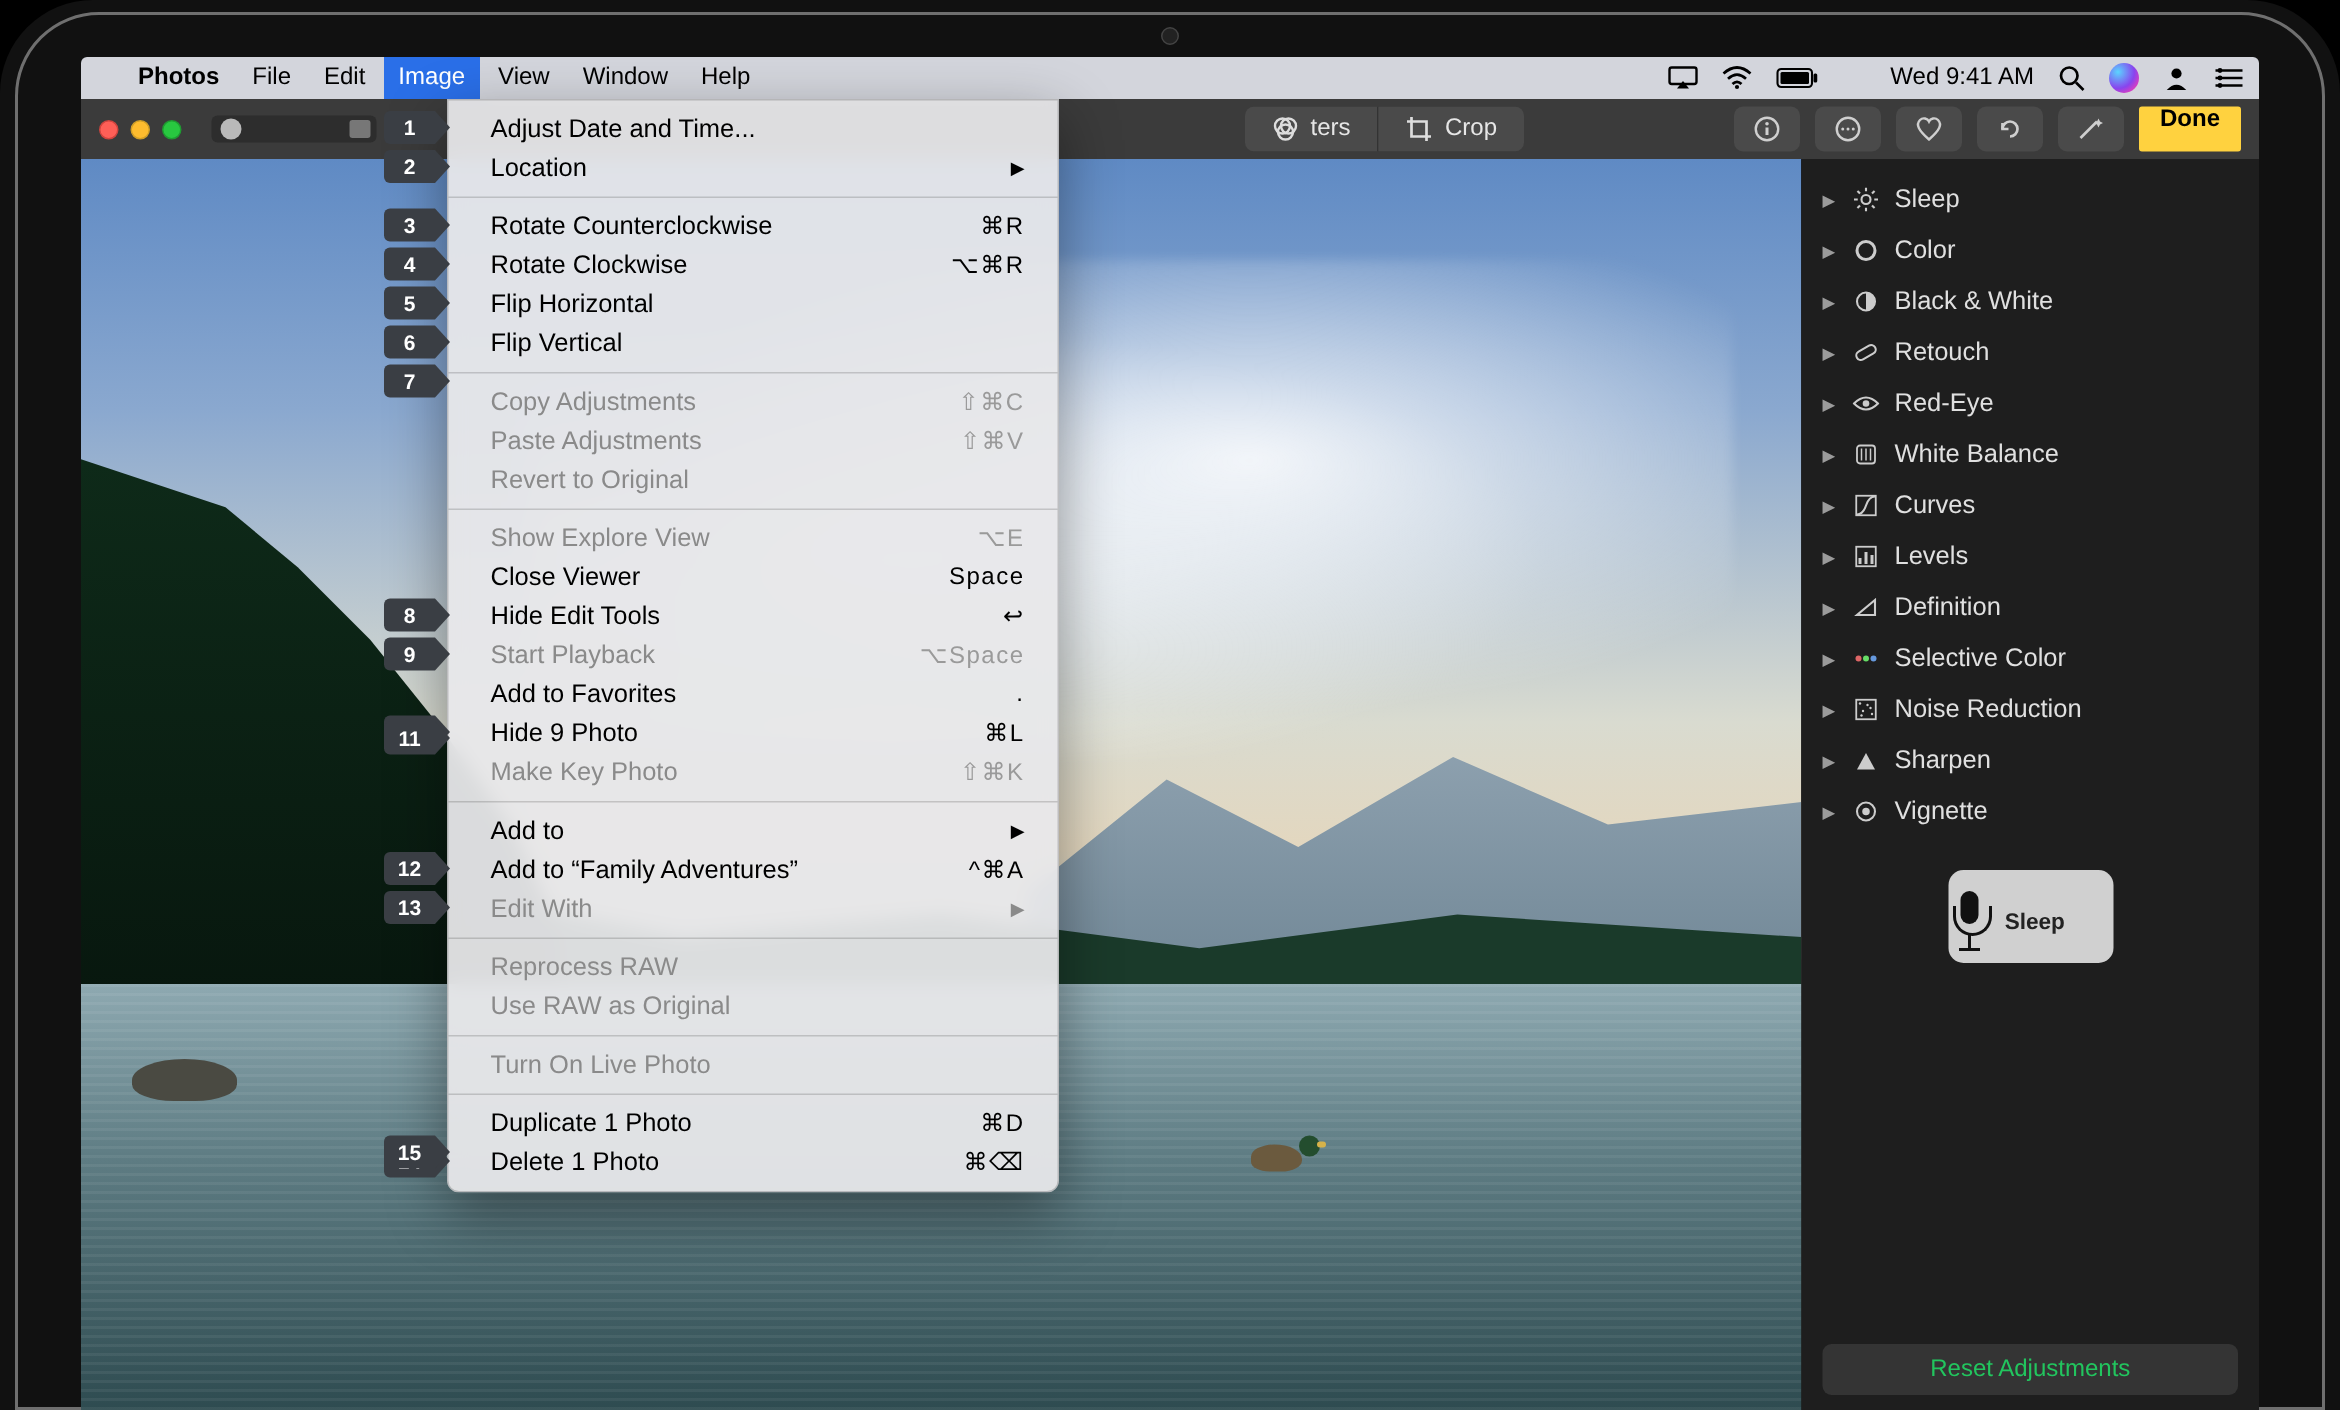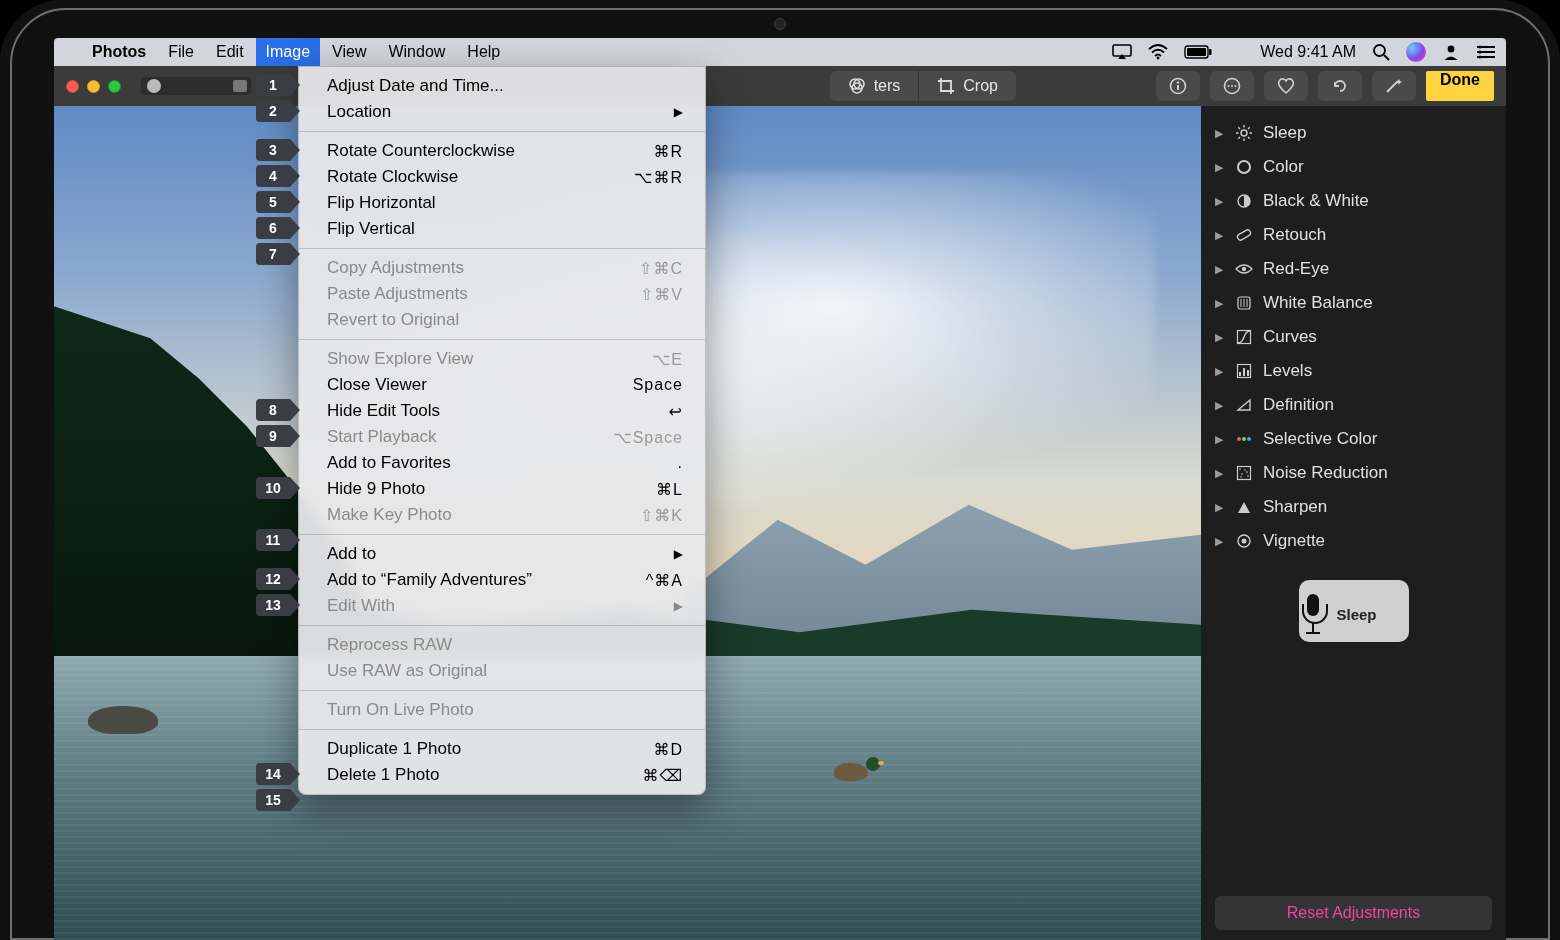--- a/index.html
+++ b/index.html
@@ -51,21 +51,21 @@
   .sidebar{position:absolute;top:68px;right:0;bottom:0;width:305px;background:#1e1e1e;color:#cfcfcf;display:flex;flex-direction:column;padding:10px 14px;gap:2px;z-index:30;}
   .adj-row{display:flex;align-items:center;gap:10px;height:34px;font-size:17px;color:#e0e0e0;cursor:default;}
   .adj-row .tri{color:#9b9b9b;font-size:11px;width:10px;}
   .adj-row .aicon{width:18px;height:18px;display:flex;align-items:center;justify-content:center;color:#bdbdbd;}
   .voice-card{margin:20px auto 12px auto;width:110px;background:#d0d0d0;border-radius:10px;padding:14px 0 8px 0;display:flex;flex-direction:row;align-items:center;gap:10px;color:#222;}
   .mic{width:28px;height:40px;position:relative;}
   .mic:before{content:"";position:absolute;left:8px;top:0;width:12px;height:22px;border-radius:8px;background:#111;}
   .mic:after{content:"";position:absolute;left:3px;top:10px;width:22px;height:18px;border:2.5px solid #111;border-top:none;border-radius:0 0 14px 14px;}
   .mic .stand{position:absolute;left:13px;top:28px;width:2px;height:10px;background:#111;}
   .mic .base{position:absolute;left:7px;top:38px;width:14px;height:2px;background:#111;}
-  .reset-btn{margin-top:auto;height:34px;border-radius:6px;background:#343434;color:#ec4899;display:flex;align-items:center;justify-content:center;font-size:16px;}
+  .reset-btn{margin-top:auto;height:34px;border-radius:6px;background:#343434;color:#22c55e;display:flex;align-items:center;justify-content:center;font-size:16px;}
   
   .menu{position:absolute;top:28px;left:244px;width:408px;background:rgba(232,232,234,0.94);backdrop-filter:blur(6px);border:1px solid rgba(0,0,0,0.18);border-radius:0 0 8px 8px;box-shadow:0 14px 40px rgba(0,0,0,0.4);padding:6px 0;z-index:80;font-size:17px;color:#000;}
   .menu .row{display:flex;align-items:center;height:26px;padding:0 22px 0 28px;position:relative;}
   .menu .row.clickable{cursor:default;}
   .menu .row.highlight{background:#2a6fe8;color:#fff;}
   .menu .row.disabled{color:#8a8a8a;justify-content:flex-end;}
   .menu .row .label{flex:1;white-space:nowrap;}
   .menu .row .accel{color:inherit;font-size:16px;letter-spacing:1px;}
   .menu .row.disabled .accel{color:#9a9a9a;}
   .menu .row .chev{font-size:12px;}
@@ -494,19 +494,19 @@
   <div class="badge" style="left: 202px; top: 36px;">1</div>
       <div class="badge" style="left: 202px; top: 62px;">2</div>
       <div class="badge" style="left: 202px; top: 101px;">3</div>
       <div class="badge" style="left: 202px; top: 127px;">4</div>
       <div class="badge" style="left: 202px; top: 153px;">5</div>
       <div class="badge" style="left: 202px; top: 179px;">6</div>
       <div class="badge" style="left: 202px; top: 205px;">7</div>
       <div class="badge" style="left: 202px; top: 361px;">8</div>
       <div class="badge" style="left: 202px; top: 387px;">9</div>
       <div class="badge" style="left: 202px; top: 439px;">10</div>
-      <div class="badge" style="left: 202px; top: 491px;">11</div>
+      <div class="badge" style="left: 202px; top: 443px;">11</div>
       <div class="badge" style="left: 202px; top: 530px;">12</div>
       <div class="badge" style="left: 202px; top: 556px;">13</div>
       <div class="badge" style="left: 202px; top: 725px;">14</div>
-      <div class="badge" style="left: 202px; top: 751px;">15</div>
+      <div class="badge" style="left: 202px; top: 719px;">15</div>
     </div>
 </div>
 
 </body></html>

